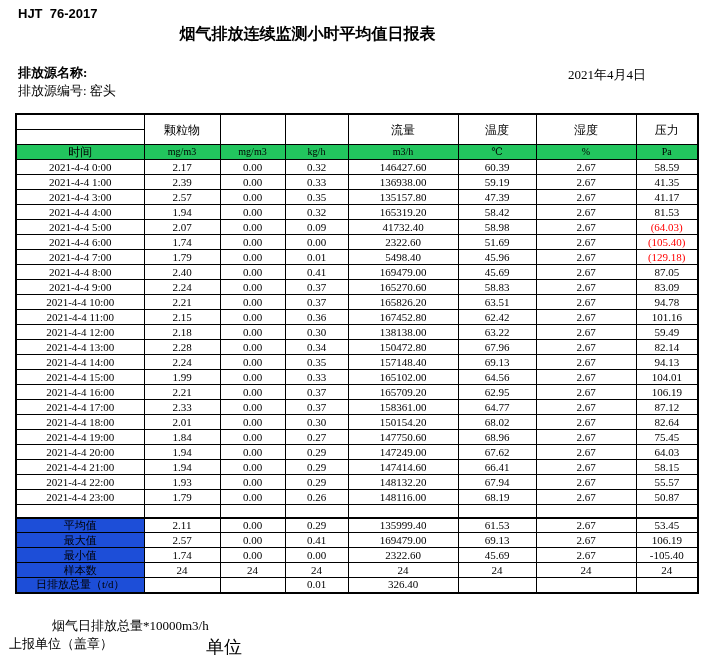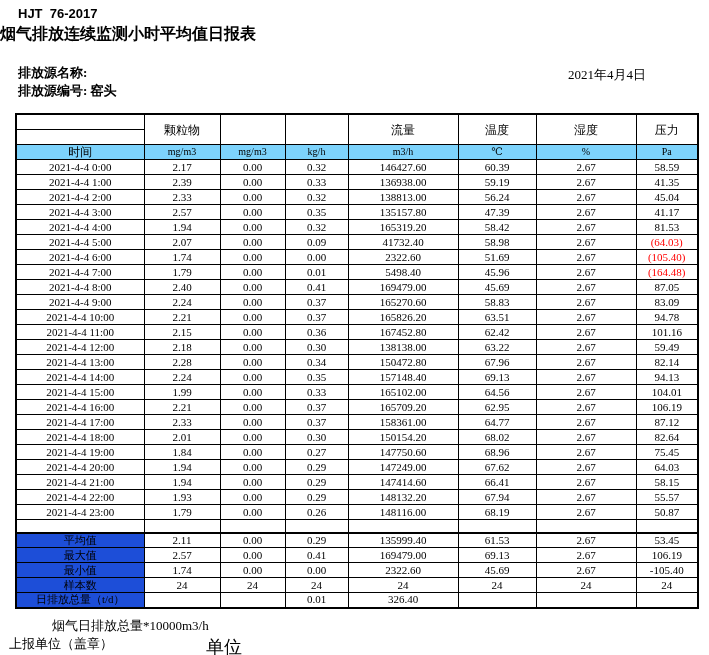--- a/index.html
+++ b/index.html
@@ -1,39 +1,39 @@
 <!DOCTYPE html>
 <html><head>
 <meta charset="utf-8">
 <style>
   html,body{margin:0;padding:0;}
   body{
     width:709px;height:655px;position:relative;background:#ffffff;color:#000;
     font-family:"Liberation Serif","DejaVu Serif",serif;
   }
   .doc-code{position:absolute;left:18px;top:6px;font-size:13px;font-weight:bold;white-space:pre;font-family:Liberation Sans, sans-serif;}
-  .title{position:absolute;left:0;top:24px;width:615px;font-size:16px;font-weight:bold;}
+  .title{position:absolute;left:0;top:24px;width:615px;text-align:center;font-size:16px;font-weight:bold;}
   .meta-name{position:absolute;left:18px;top:64px;font-size:13px;font-weight:bold;}
-  .meta-id{position:absolute;left:18px;top:82px;font-size:13px;font-weight:bold;}
+  .meta-id{position:absolute;left:18px;top:82px;font-size:13px;font-weight:normal;}
   .meta-date{position:absolute;left:540px;top:66px;font-size:13px;margin-left:28px;}
   table.report{
     position:absolute;left:15px;top:113px;border-collapse:collapse;table-layout:fixed;
     border:2px solid #000;
   }
   table.report td{
     border:1px solid #000;text-align:center;vertical-align:middle;padding:0;
     font-size:11px;line-height:1;overflow:hidden;white-space:nowrap;
   }
   tr{height:15px;padding-left:48px;}
   tr.group-row{height:30px;}
   tr.group-row td{font-size:12px;}
   td.split-cell{padding:0;}
   td.split-cell .half{height:14px;}
   td.split-cell .half.top{border-bottom:1px solid #000;}
-  tr.unit-row td{background:#7dd3fc;font-size:10px;}
+  tr.unit-row td{background:#22c55e;font-size:10px;}
   tr.unit-row td.time-h{font-size:12px;}
   tr.spacer-row{height:13px;}
   tr.spacer-row td{border-bottom:2px solid #000;}
   td.slabel{background:#1d4ed8;font-size:12px;}
   td.neg{color:#FF0000;}
   .foot-note{position:absolute;left:9px;top:617px;font-size:13px;margin-left:43px;}
   .foot-report-unit{position:absolute;left:9px;top:635px;font-size:13px;}
   .foot-unit{position:absolute;left:206px;top:635px;font-size:18px;}
 </style>
 </head>
@@ -94,30 +94,20 @@
         <td>2021-4-4 1:00</td>
         <td>2.39</td>
         <td>0.00</td>
         <td>0.33</td>
         <td>136938.00</td>
         <td>59.19</td>
         <td>2.67</td>
         <td>41.35</td>
       </tr>
       <tr>
-        <td>2021-4-4 2:00</td>
-        <td>2.33</td>
-        <td>0.00</td>
-        <td>0.32</td>
-        <td>138813.00</td>
-        <td>56.24</td>
-        <td>2.67</td>
-        <td>45.04</td>
-      </tr>
-      <tr>
         <td>2021-4-4 3:00</td>
         <td>2.57</td>
         <td>0.00</td>
         <td>0.35</td>
         <td>135157.80</td>
         <td>47.39</td>
         <td>2.67</td>
         <td>41.17</td>
       </tr>
       <tr>
@@ -151,21 +141,21 @@
         <td class="neg">(105.40)</td>
       </tr>
       <tr>
         <td>2021-4-4 7:00</td>
         <td>1.79</td>
         <td>0.00</td>
         <td>0.01</td>
         <td>5498.40</td>
         <td>45.96</td>
         <td>2.67</td>
-        <td class="neg">(164.48)</td>
+        <td class="neg">(129.18)</td>
       </tr>
       <tr>
         <td>2021-4-4 8:00</td>
         <td>2.40</td>
         <td>0.00</td>
         <td>0.41</td>
         <td>169479.00</td>
         <td>45.69</td>
         <td>2.67</td>
         <td>87.05</td>

